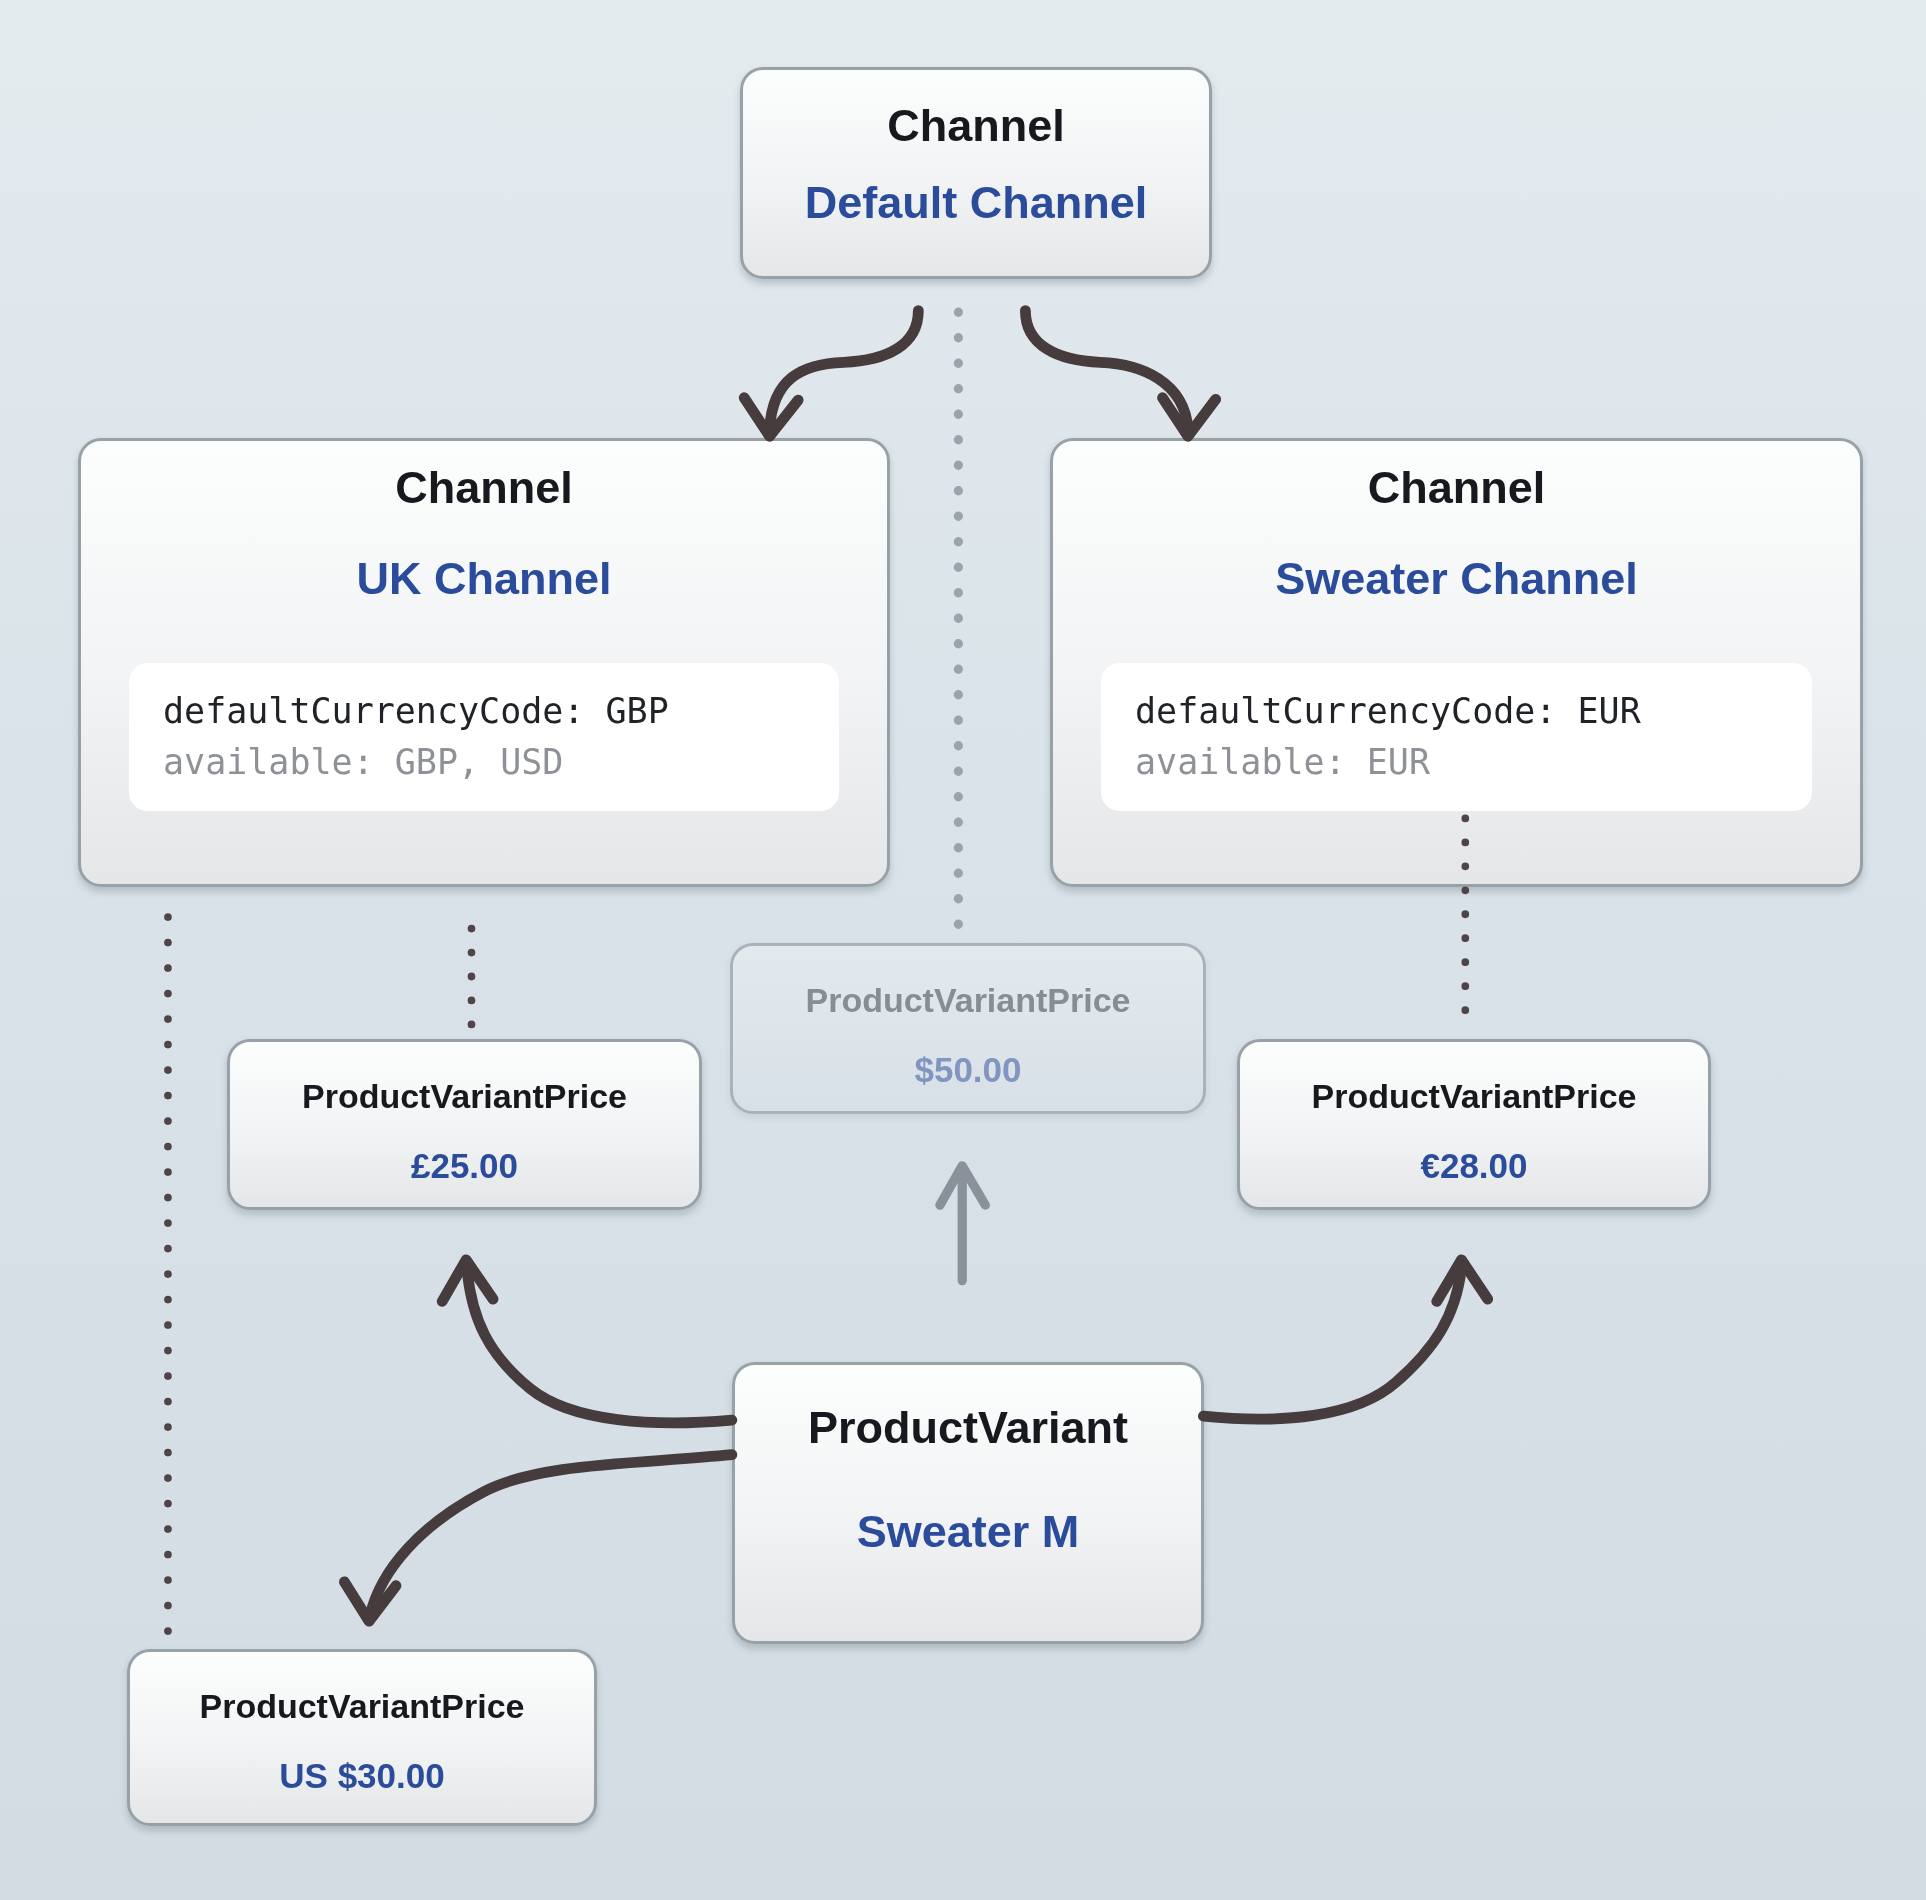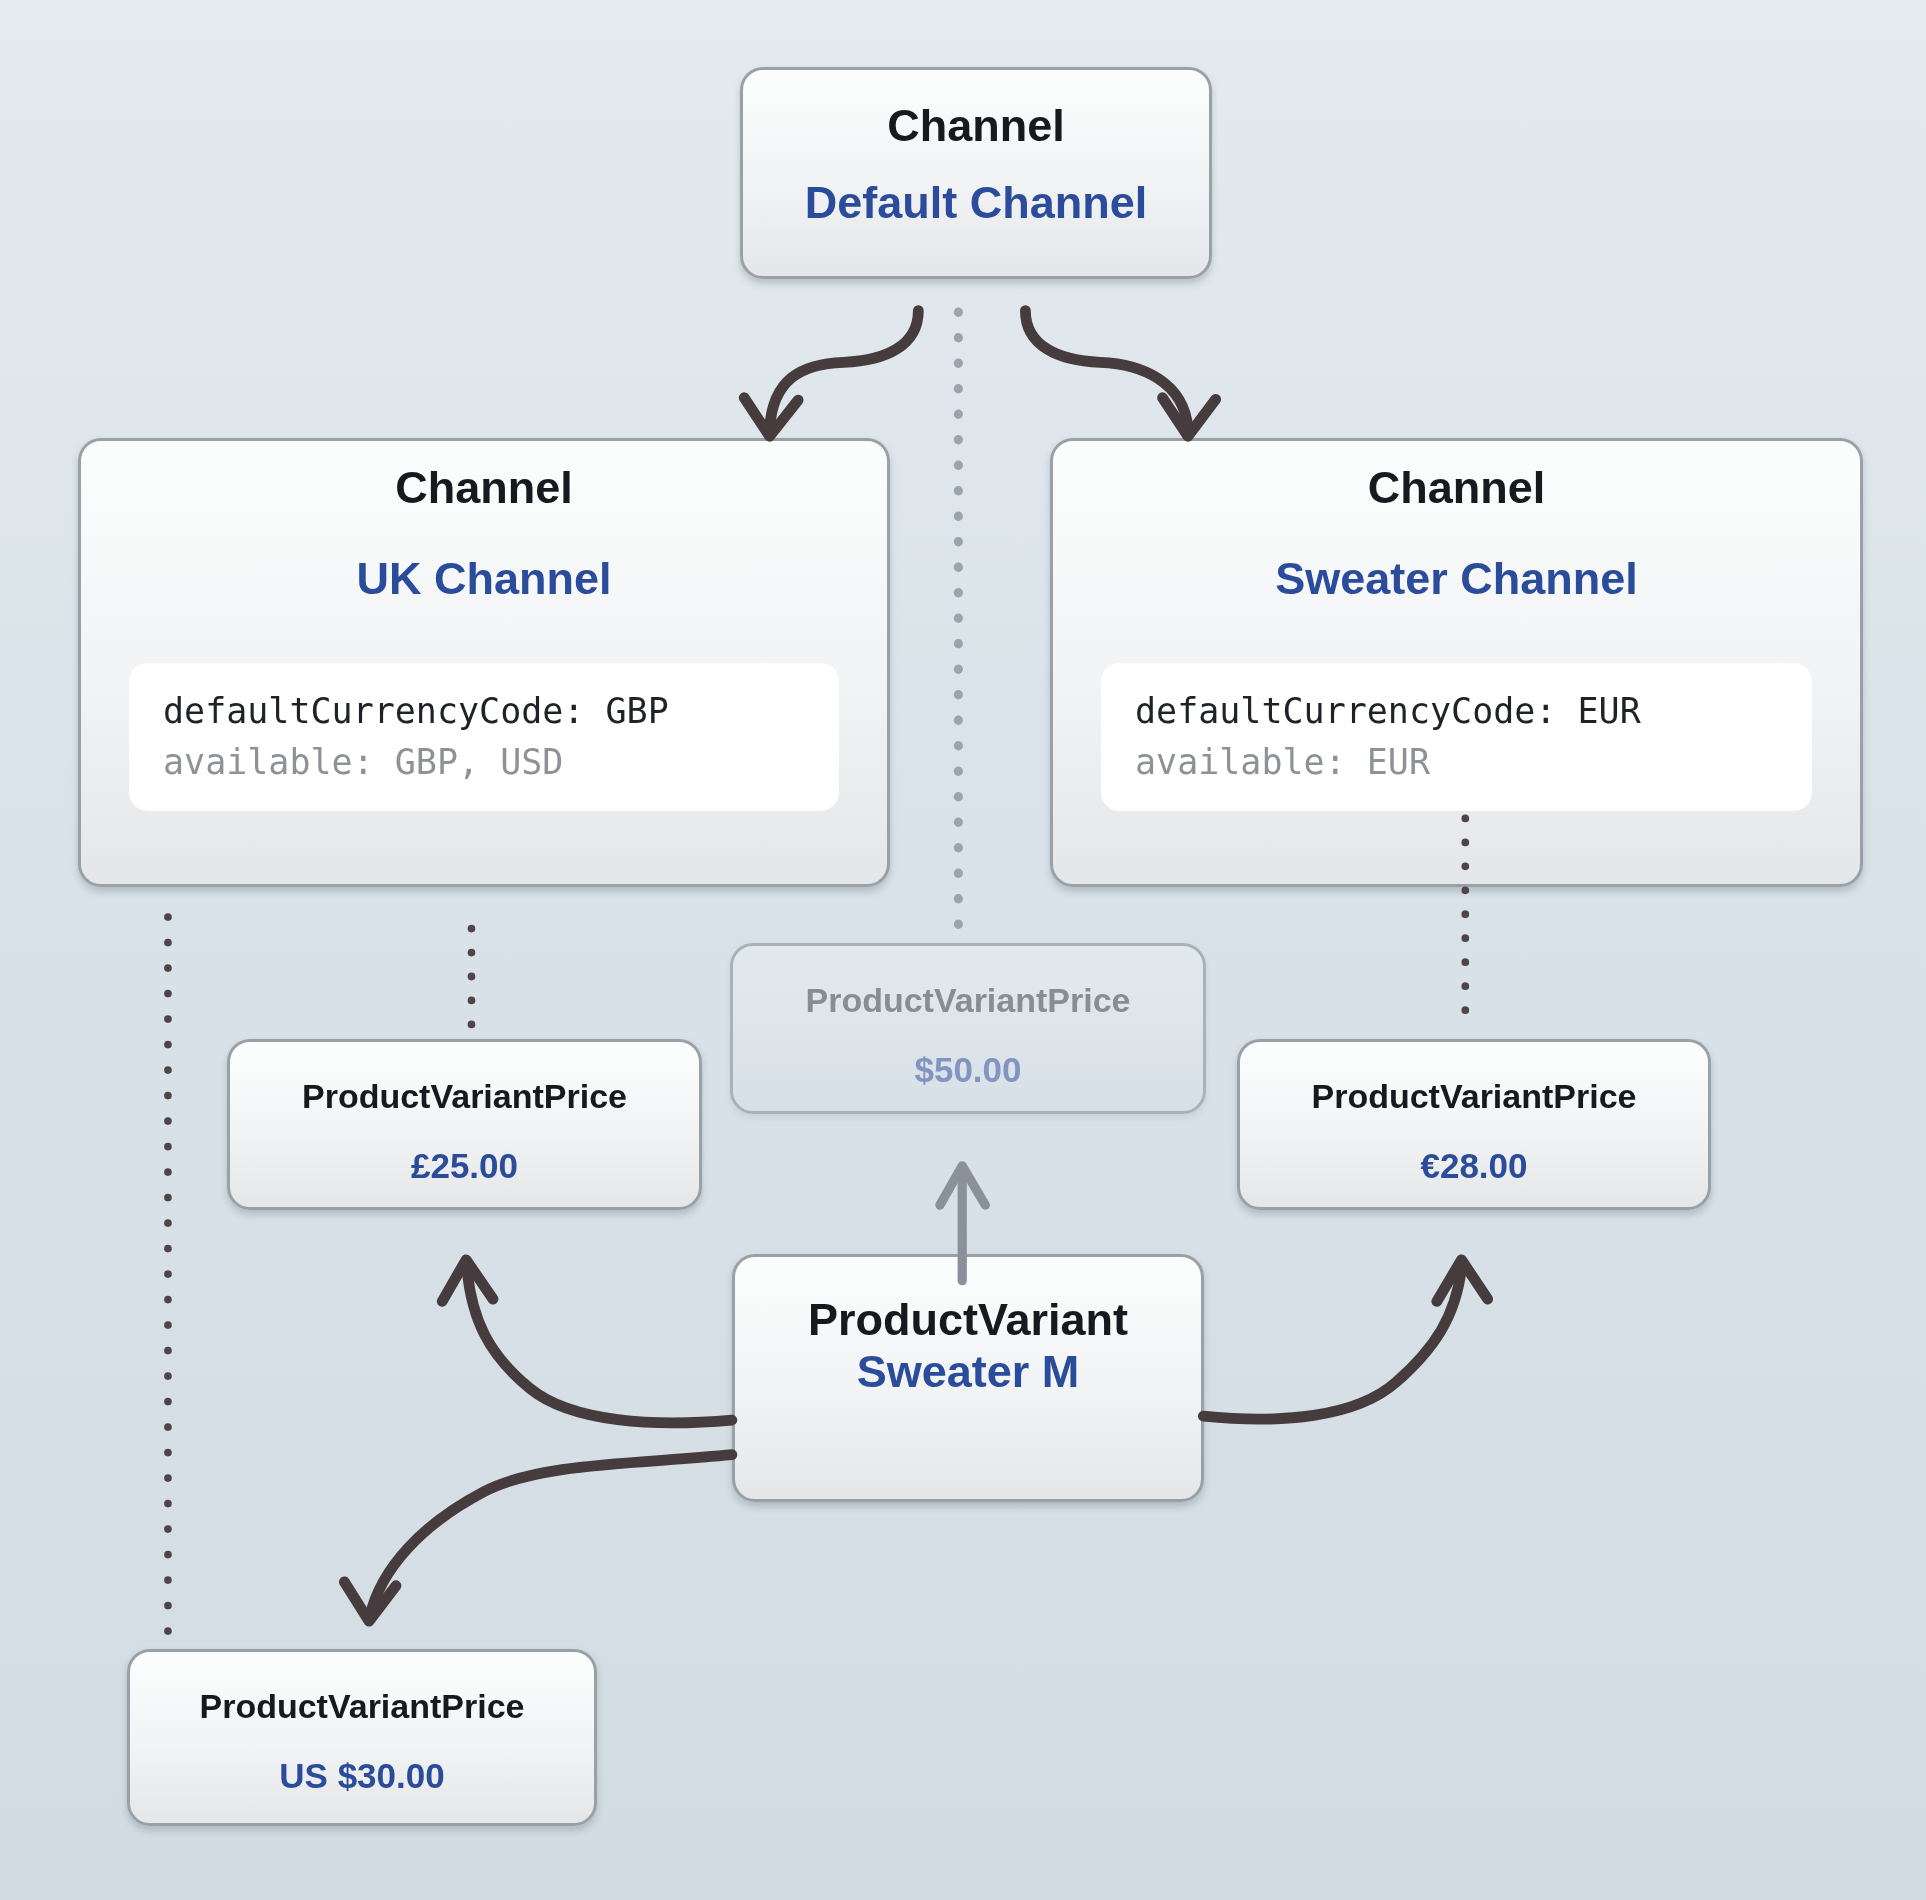--- a/index.html
+++ b/index.html
@@ -57,21 +57,21 @@
   .code-line-primary { color: #1f2227; }
   .code-line-secondary { color: #8e9297; }
 
   
   .top-box { padding-top: 32px; }
   .top-box .node-name { margin-top: 29px; }
 
   
   .variant-box { padding-top: 37px; }
   .variant-box .node-type { font-size: 45px; line-height: 52px; }
-  .variant-box .node-name { font-size: 45px; line-height: 52px; }
+  .variant-box .node-name { margin-top: 28px; font-size: 45px; line-height: 52px; }
 
   
   .price-box { padding-top: 34px; }
   .price-box .node-type { font-size: 34px; line-height: 40px; }
   .price-value {
     margin-top: 29px;
     font-weight: bold;
     font-size: 35px;
     line-height: 42px;
     color: #2b4b9b;
@@ -129,21 +129,21 @@
   <div class="node price-box" style="left:227px; top:1039px; width:475px; height:171px;">
     <div class="node-type">ProductVariantPrice</div>
     <div class="price-value">£25.00</div>
   </div>
 
   <div class="node price-box" style="left:1237px; top:1039px; width:474px; height:171px;">
     <div class="node-type">ProductVariantPrice</div>
     <div class="price-value">€28.00</div>
   </div>
 
-  <div class="node variant-box" style="left:732px; top:1254px; width:472px; height:248px;">
+  <div class="node variant-box" style="left:732px; top:1362px; width:472px; height:282px;gap:24px;">
     <div class="node-type">ProductVariant</div>
     <div class="node-name">Sweater M</div>
   </div>
 
   <div class="node price-box" style="left:127px; top:1649px; width:470px; height:177px;">
     <div class="node-type">ProductVariantPrice</div>
     <div class="price-value">US $30.00</div>
   </div>
 
   <svg class="connector-layer" viewBox="0 0 2500 2467">

